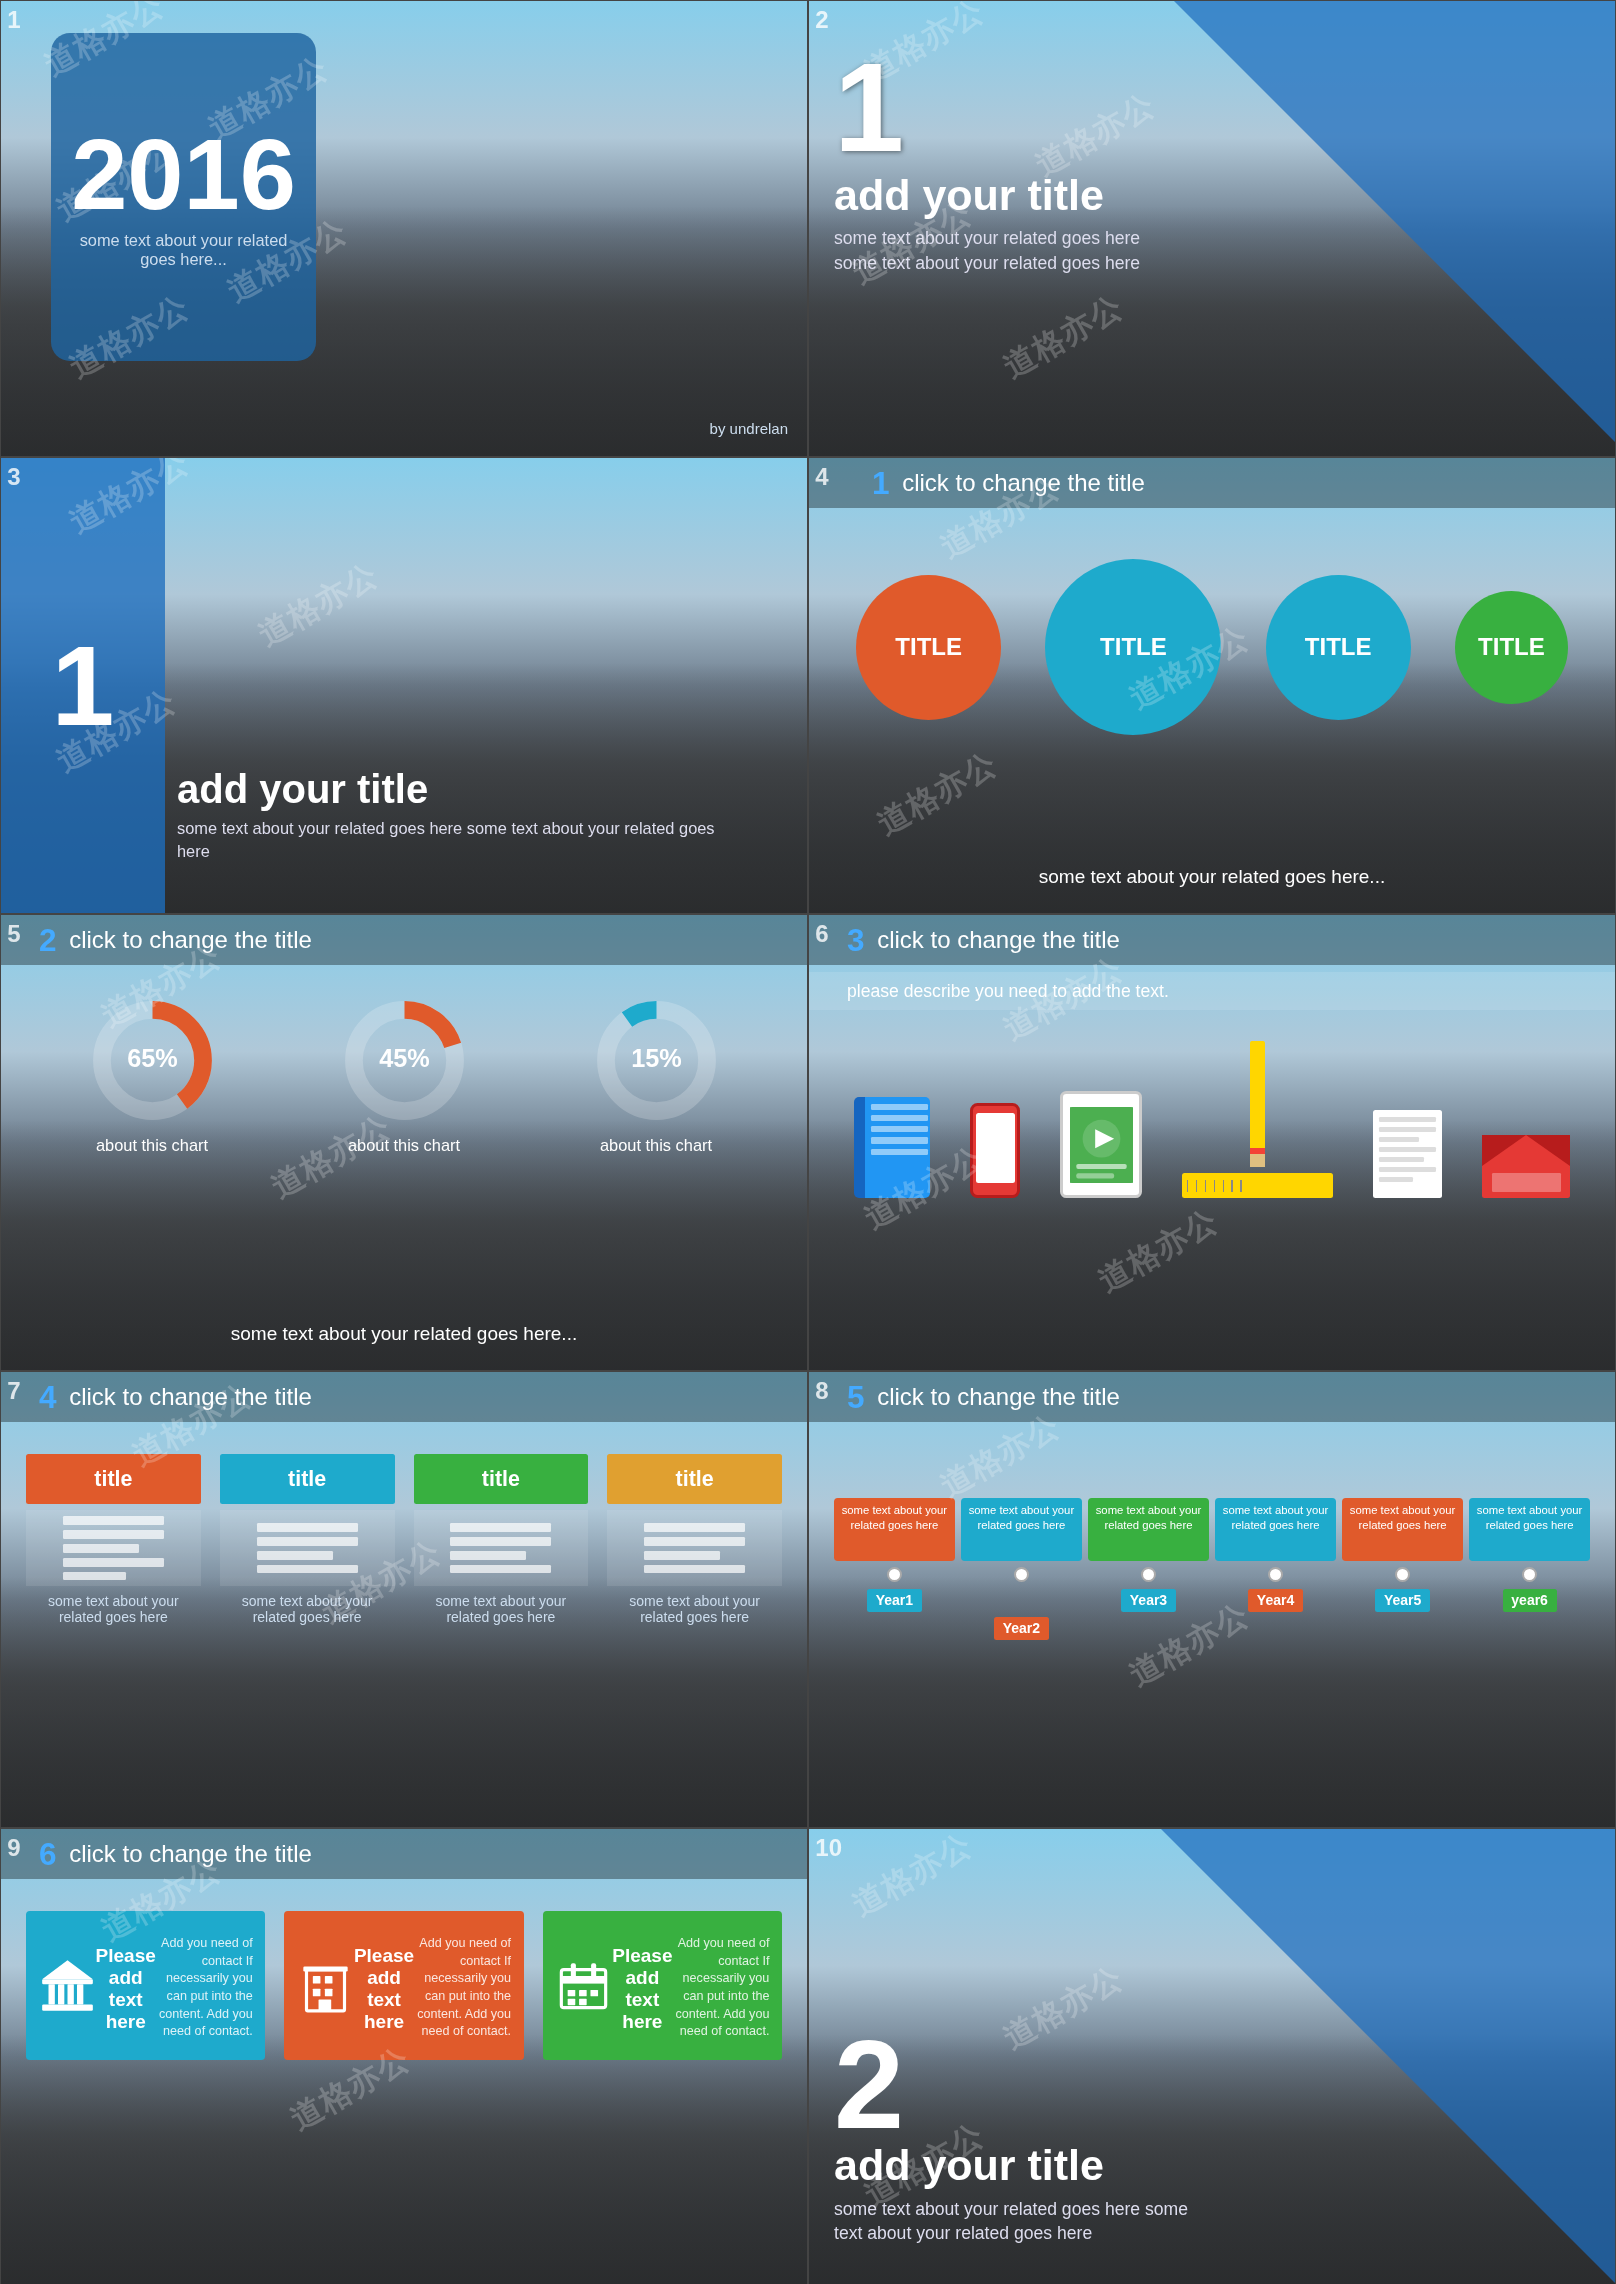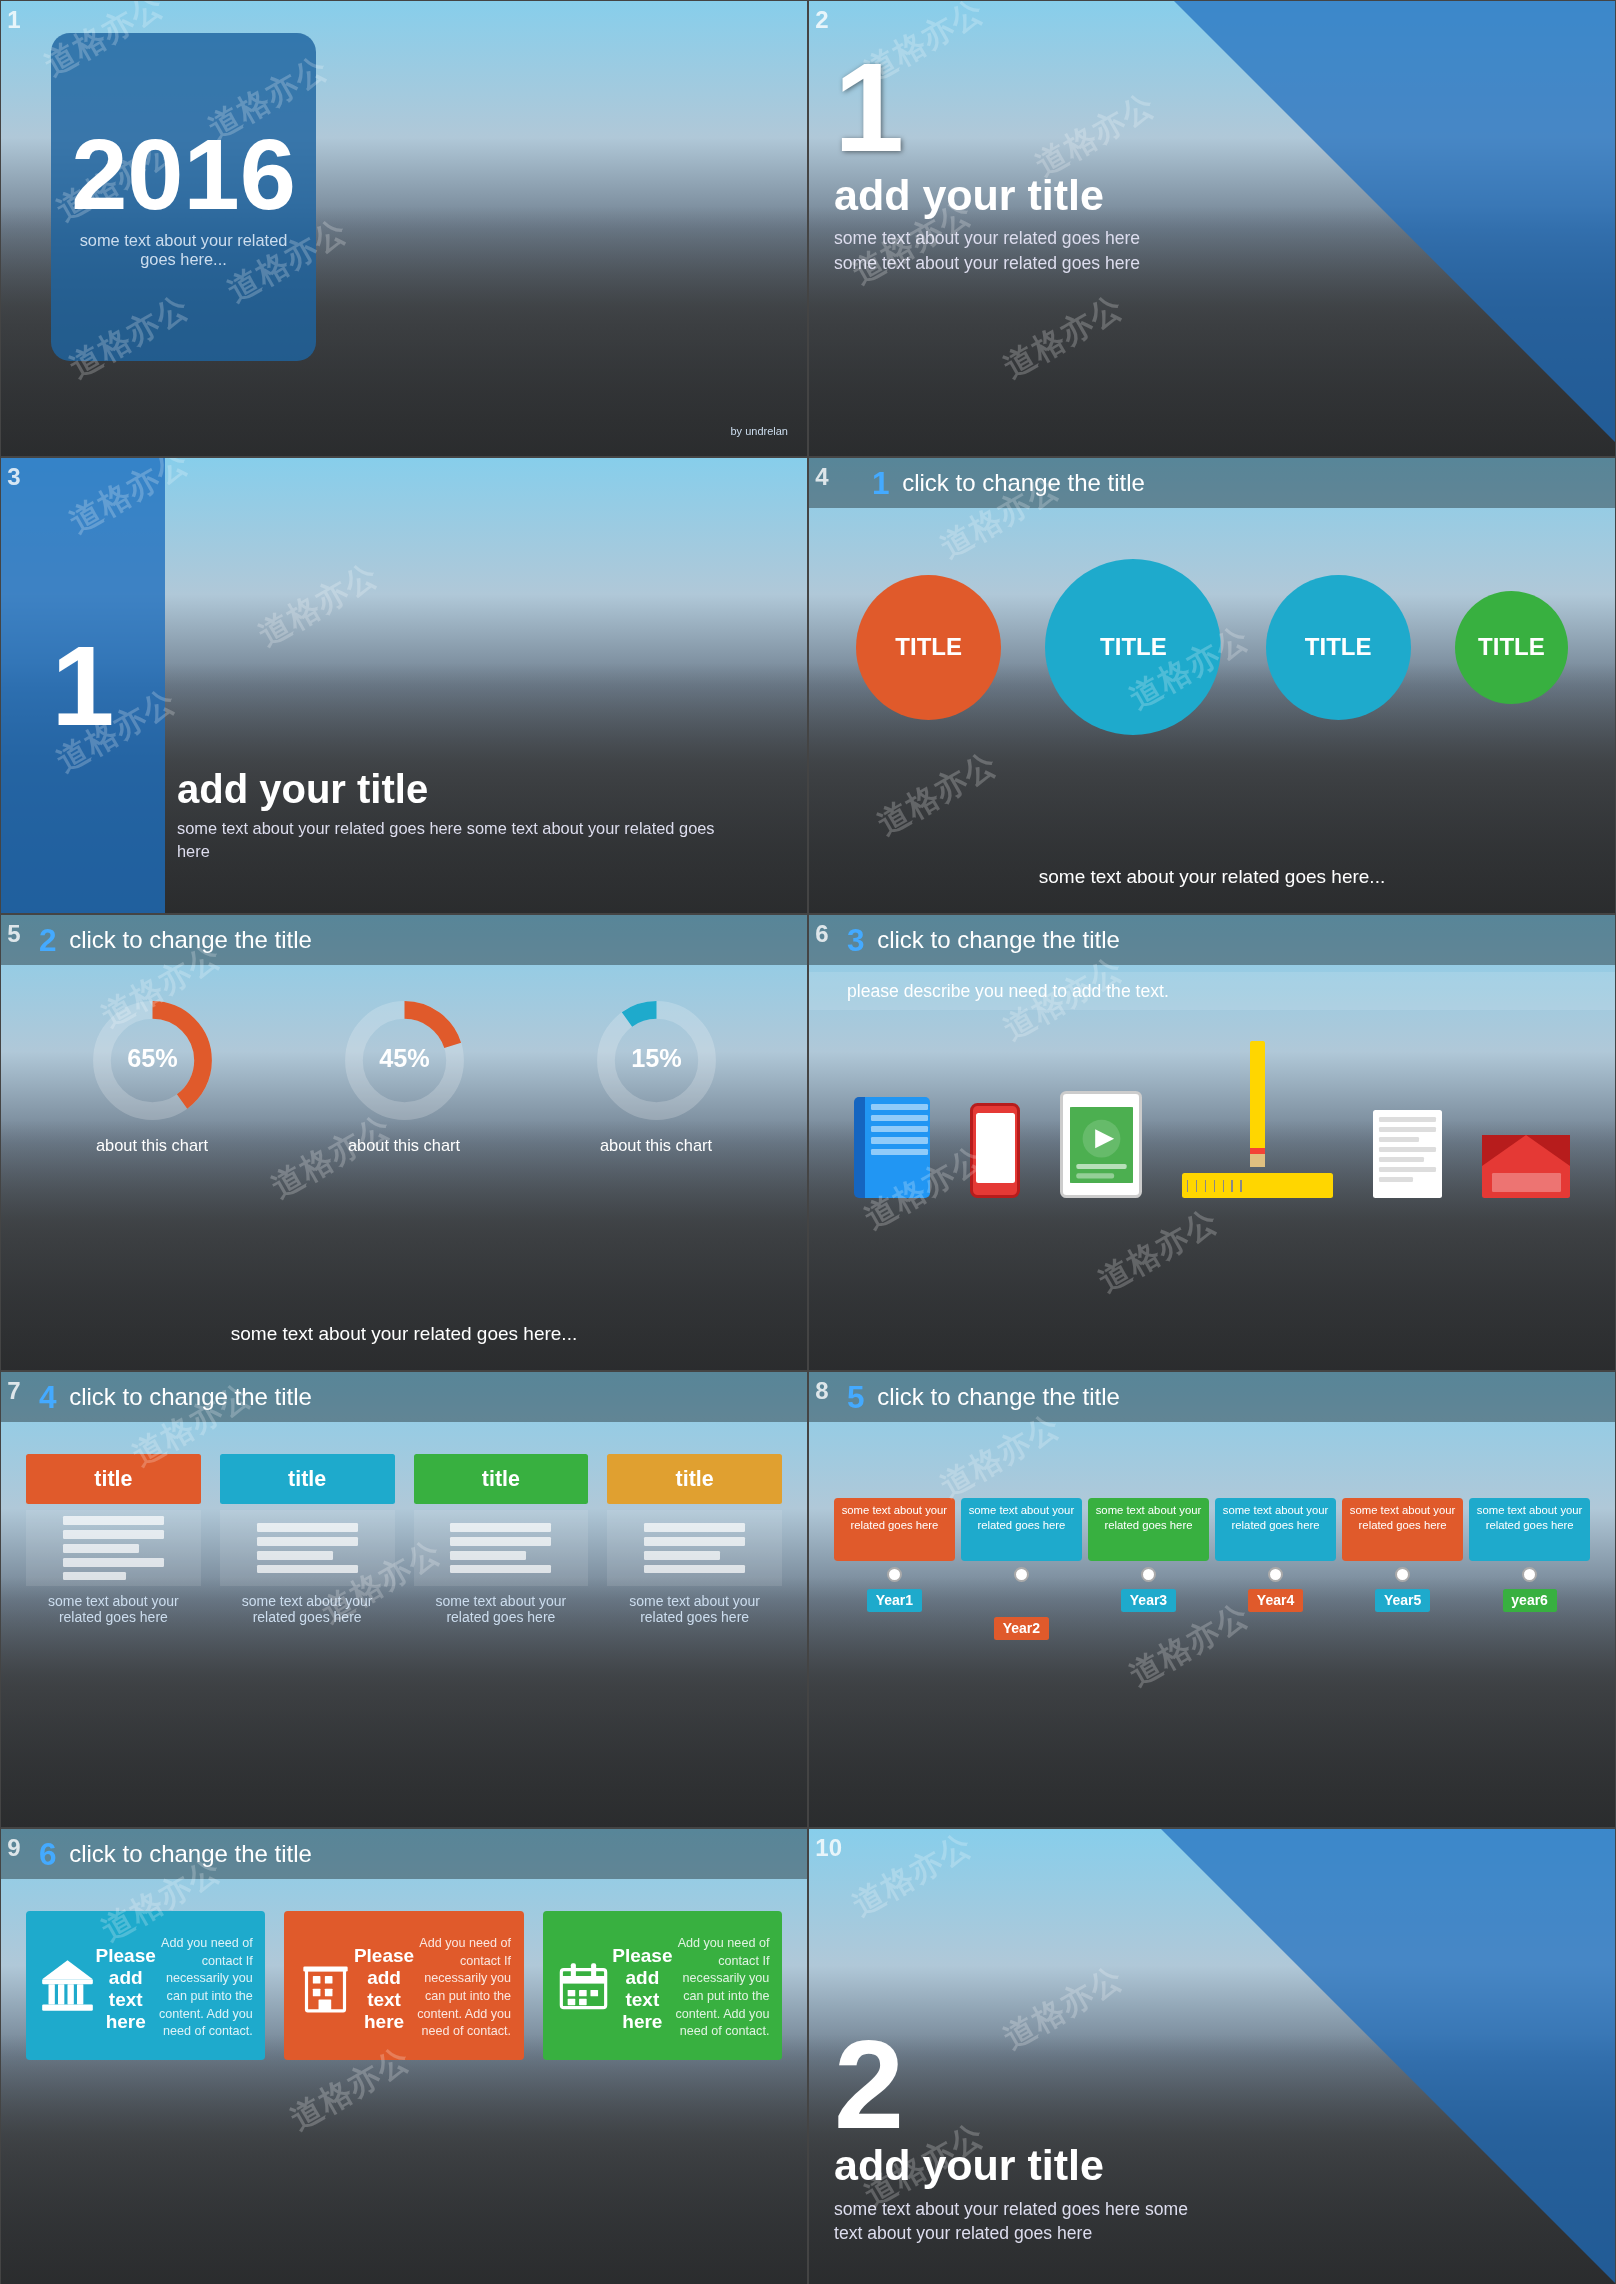--- a/index.html
+++ b/index.html
@@ -77,21 +77,21 @@
       font-size: 16.4px;
       text-align: center;
       margin-top: 6.3px;
       padding: 0 12.6px;
     }
     .slide1 .by-text {
       position: absolute;
       bottom: 19px;
       right: 19px;
       color: #cde;
-      font-size: 11px;
+      font-size: 15px;
     }
 
     
     .slide2 .triangle-right {
       position: absolute;
       top: 0;
       right: 0;
       width: 0;
       height: 0;
       border-style: solid;

